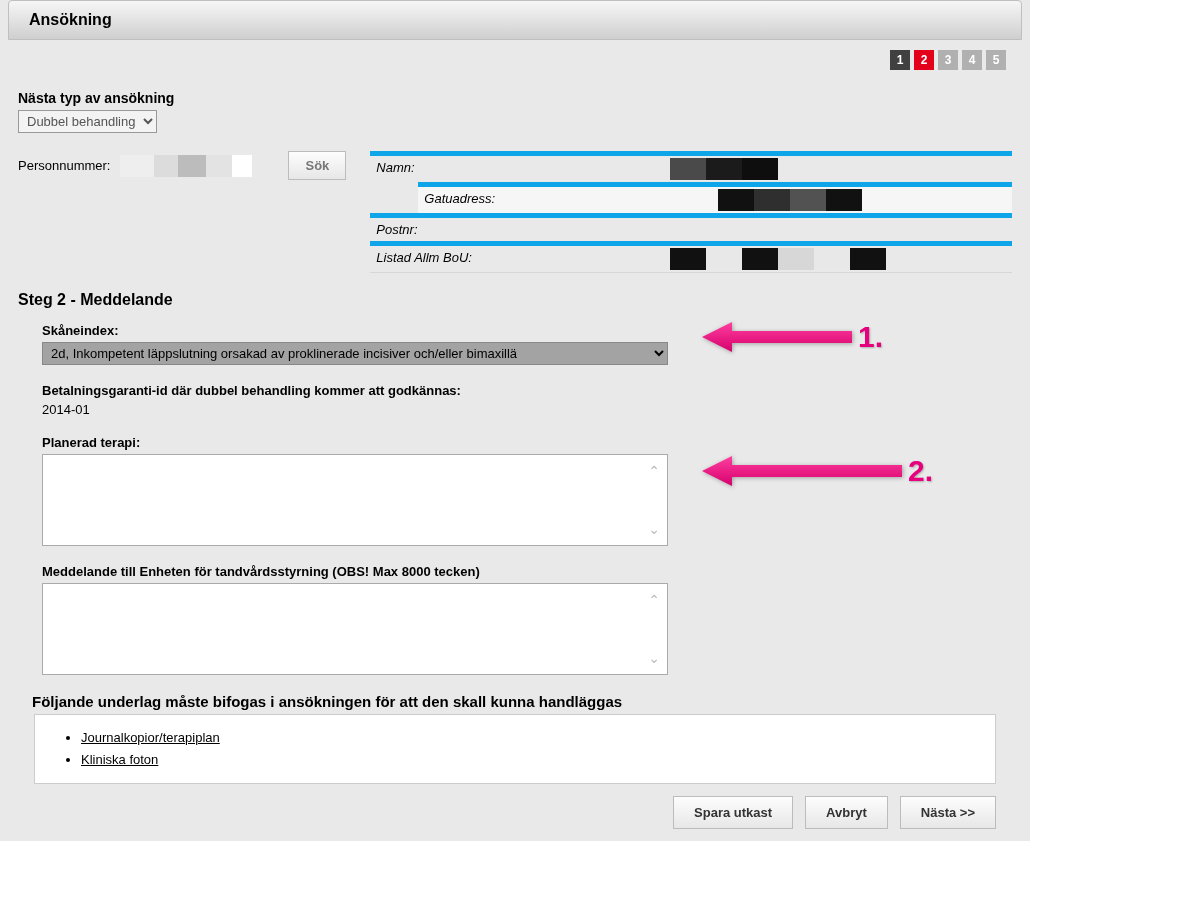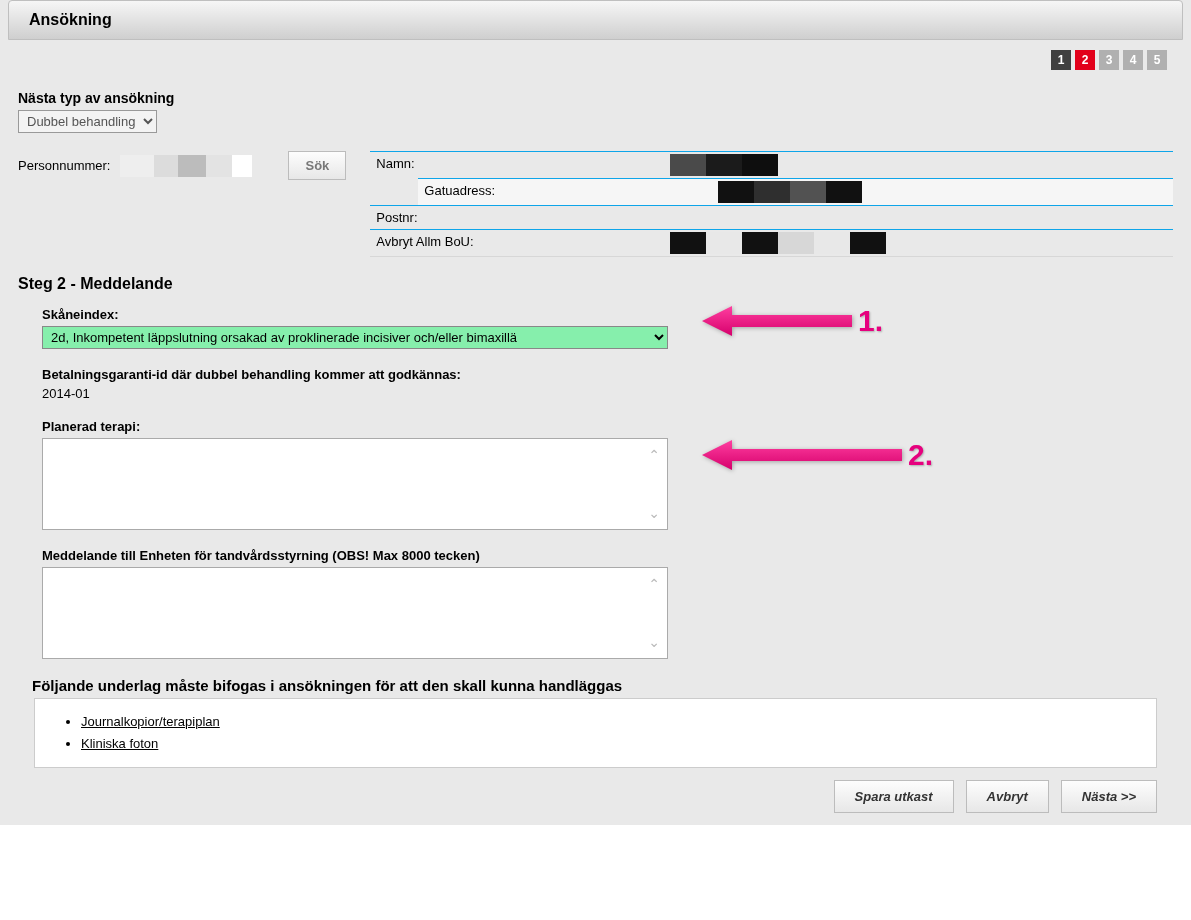--- a/index.html
+++ b/index.html
@@ -3,21 +3,21 @@
 <meta charset="utf-8">
 <style>
   * { box-sizing: border-box; margin: 0; padding: 0; }
   body {
     font-family: Arial, Helvetica, sans-serif;
     font-size: 13px;
     background: #fff;
     color: #000;
   }
   .page {
-    width: 1191px;
+    width: 1030px;
     background: #e9e9e9;
     padding: 0 0 8px 0;
   }
   .header-bar {
     background: linear-gradient(#f6f6f6, #cfcfcf);
     border: 1px solid #bfbfbf;
     border-radius: 4px 4px 0 0;
     margin: 0 8px;
     padding: 10px 20px;
   }
@@ -86,29 +86,29 @@
     background: linear-gradient(#fdfdfd, #e7e7e7);
     border: 1px solid #bcbcbc;
     color: #777;
     font-weight: bold;
     padding: 6px 16px;
     font-size: 13px;
     cursor: pointer;
   }
   .btn-dark {
     color: #333;
-    font-style: italic;
   }
   .info-table {
     flex: 1;
     min-width: 640px;
   }
   .info-row {
     display: flex;
-    border-top: 1px solid #0ea5e9;
+    border-top: 5px solid #0ea5e9;
+    font-style: italic;
   }
   .info-row:last-child { border-bottom: 1px solid #d7d7d7; }
   .info-label {
     width: 300px;
     padding: 4px 6px;
     font-size: 13px;
   }
   .info-value {
     flex: 1;
     padding: 2px 0;
@@ -133,21 +133,21 @@
     font-weight: bold;
     font-size: 13px;
     margin-bottom: 4px;
     display: block;
   }
   .wide-select {
     width: 626px;
     font-size: 13px;
     padding: 2px 4px;
     border: 1px solid #888;
-    background: #86efac;
+    background: #a3a3a3;
   }
   .value-text {
     font-size: 13px;
     margin-top: 4px;
   }
   .textarea-wrap {
     position: relative;
     width: 626px;
     height: 92px;
     background: #fff;
@@ -279,21 +279,21 @@
             <span class="block" style="width:36px;background:#2f2f2f;"></span>
             <span class="block" style="width:36px;background:#525252;"></span>
             <span class="block" style="width:36px;background:#111;"></span>
           </div>
         </div>
         <div class="info-row">
           <div class="info-label">Postnr:</div>
           <div class="info-value"></div>
         </div>
         <div class="info-row">
-          <div class="info-label">Avbryt Allm BoU:</div>
+          <div class="info-label">Listad Allm BoU:</div>
           <div class="info-value">
             <span class="block" style="width:36px;background:#111;"></span>
             <span class="block" style="width:36px;background:#e8e8e8;"></span>
             <span class="block" style="width:36px;background:#111;"></span>
             <span class="block" style="width:36px;background:#d7d7d7;"></span>
             <span class="block" style="width:36px;background:#e8e8e8;"></span>
             <span class="block" style="width:36px;background:#111;"></span>
           </div>
         </div>
       </div>

